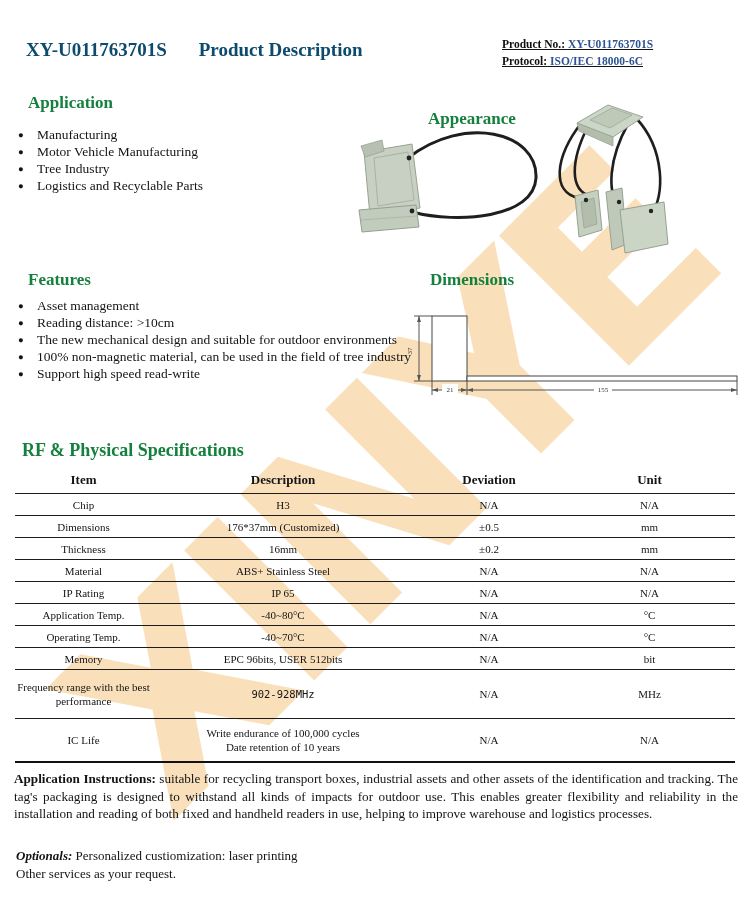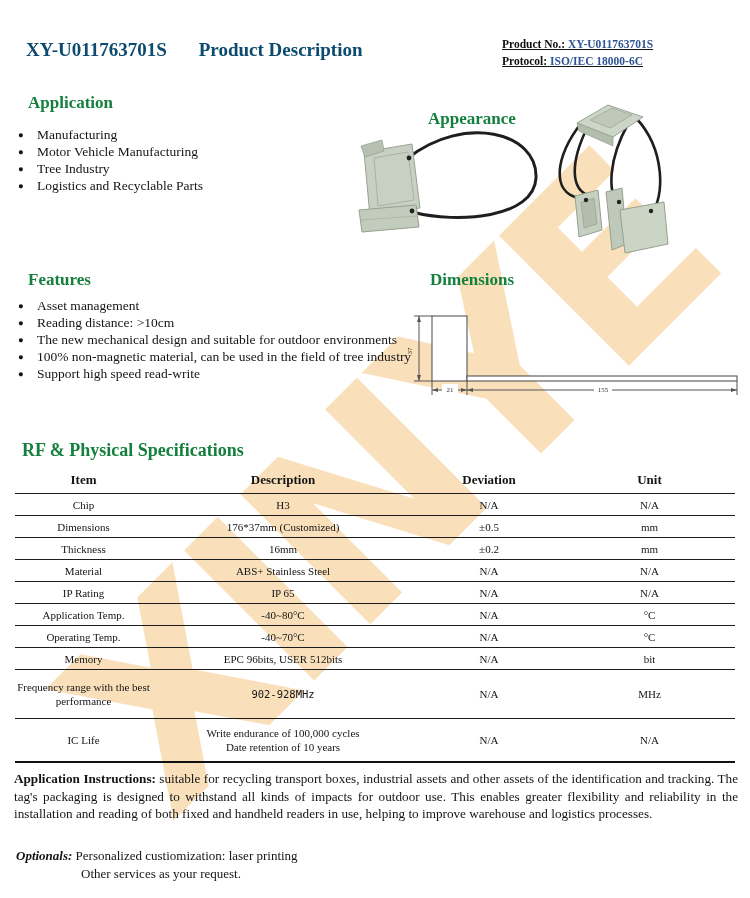--- a/index.html
+++ b/index.html
@@ -36,21 +36,21 @@
   table.specs td{font-size:11px;text-align:center;vertical-align:middle;height:21px;padding:0;border-bottom:1.4px solid #1c1c1c;}
   table.specs tr.tall td{height:48px;}
   table.specs tr.last td{height:42px;border-bottom:2.6px solid #111;}
   table.specs td.mono{font-family:"DejaVu Sans Mono", monospace;font-size:10.5px;}
   table.specs .twoline{line-height:14px;}
   
   .instructions{position:absolute;left:14px;top:757px;width:724px;font-size:13.2px;line-height:17.5px;text-align:justify;}
   .instructions .lead{font-weight:bold;}
   .optionals{position:absolute;left:16px;top:847px;font-size:13px;line-height:18px;}
   .optionals .lbl{font-weight:bold;font-style:italic;}
-  .optionals .line2{margin-left:65px;}
+  .optionals .line2{}
   svg{display:block;}
 </style>
 </head>
 <body>
 
 <div class="watermark">XINYE</div>
 
 <div class="content">
 
   <div class="title-row">

